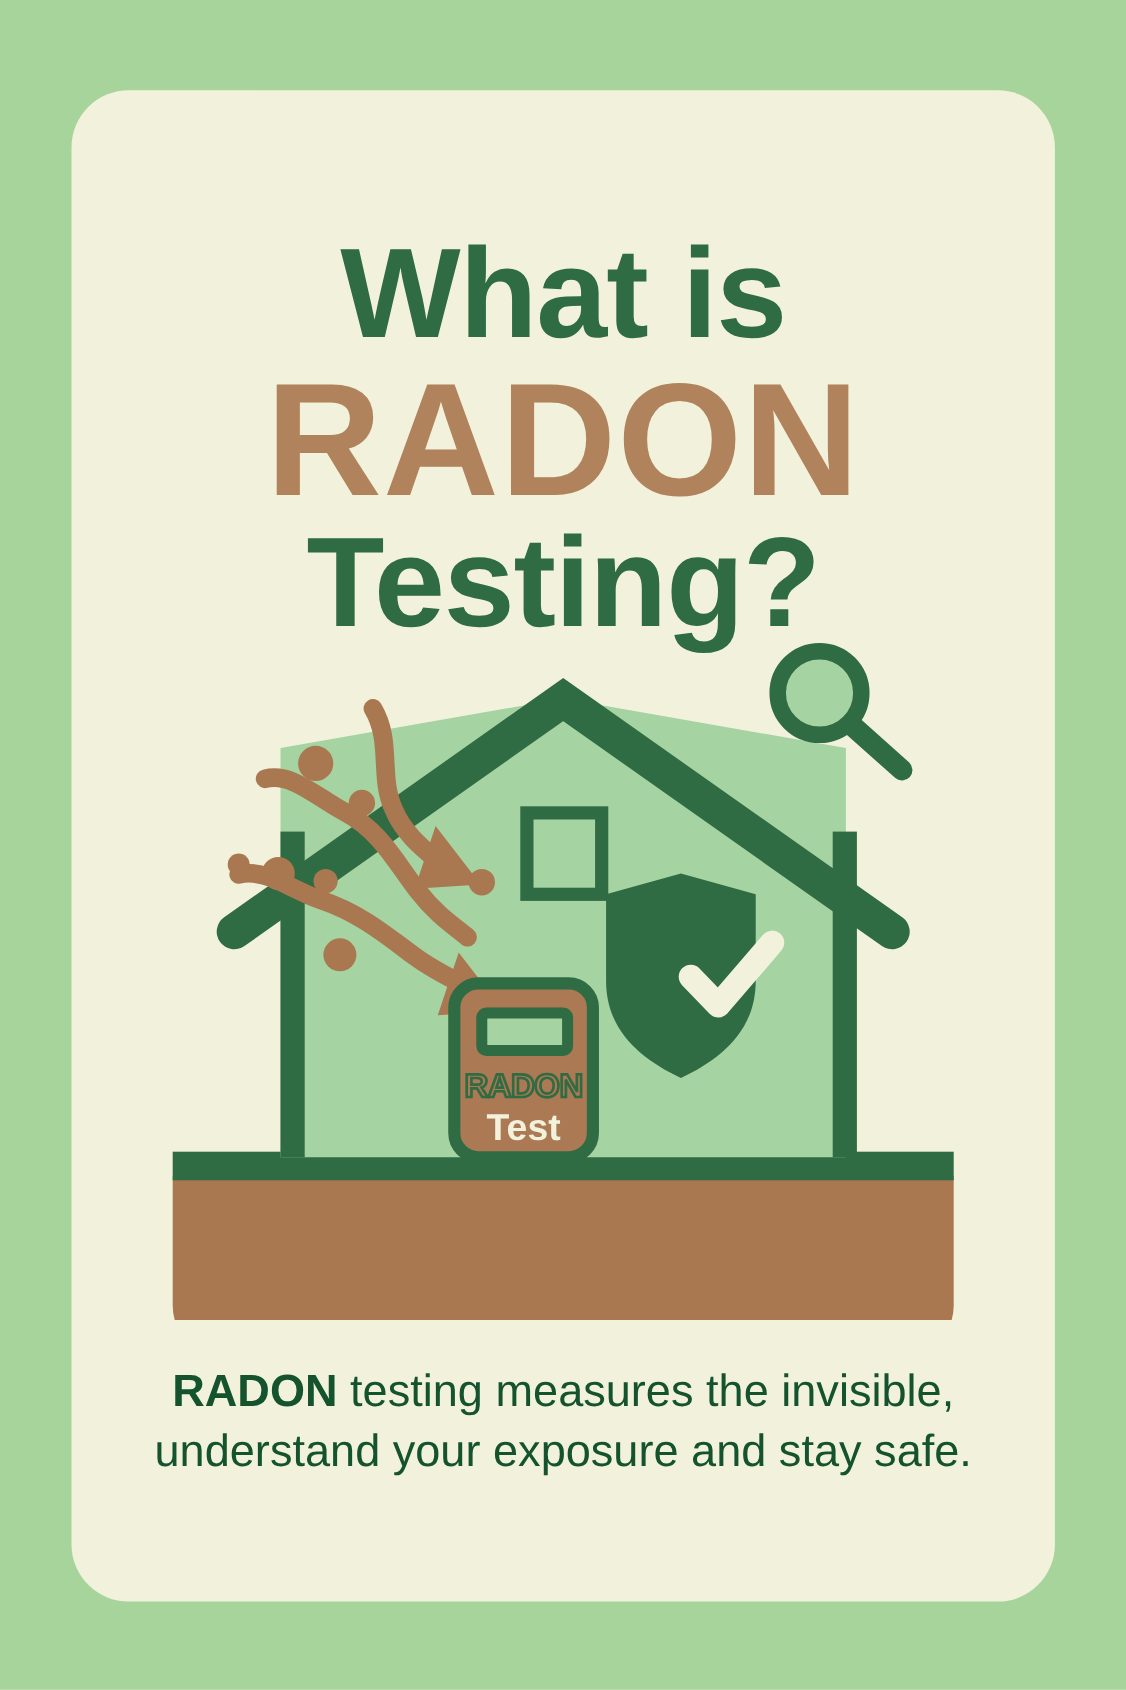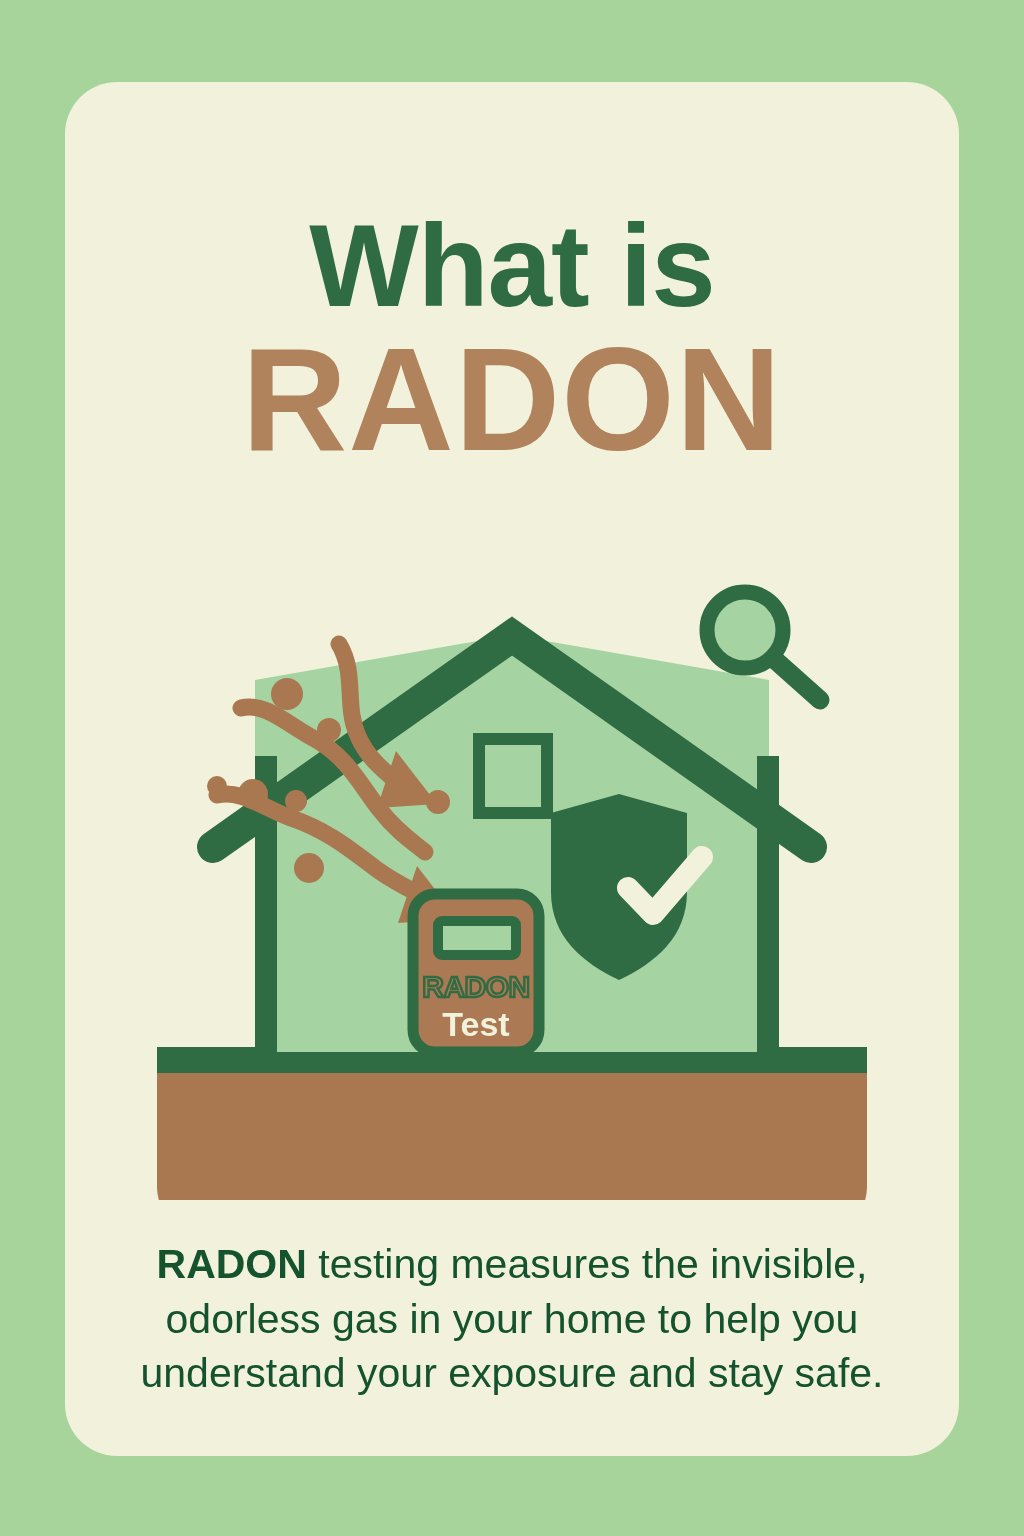--- a/index.html
+++ b/index.html
@@ -93,20 +93,21 @@
 </style>
 </head>
 <body>
 
 <div class="poster">
   <div class="card">
 
     <div class="title-block">
       <span class="title-line title-line1">What is</span>
       <span class="title-line title-line2">RADON</span>
+      <span class="title-line title-line3">Testing?</span>
     </div>
 
     <div class="illustration">
       <svg width="894" height="660" viewBox="0 0 894 660" xmlns="http://www.w3.org/2000/svg">
 
         <g>
           <path d="M92 529 h710 a0 0 0 0 1 0 0 v118 a46 46 0 0 1 -46 46 h-618 a46 46 0 0 1 -46 -46 v-118 z" fill="#a97850"></path>
           <rect x="92" y="507" width="710" height="26" fill="#2f6b43"></rect>
         </g>
 
@@ -160,18 +161,17 @@
         <g>
           <circle cx="680" cy="90" r="38" fill="#a6d3a2" stroke="#2f6b43" stroke-width="15"></circle>
           <line x1="709" y1="119" x2="755" y2="160" stroke="#2f6b43" stroke-width="19" stroke-linecap="round"></line>
         </g>
 
       </svg>
     </div>
 
     <div class="caption">
       <span class="caption-line"><b>RADON</b><span> testing measures the invisible,</span></span>
-      <span class="caption-line">odorless gas in your home to help you</span>
       <span class="caption-line">understand your exposure and stay safe.</span>
     </div>
 
   </div>
 </div>
 
 </body></html>

